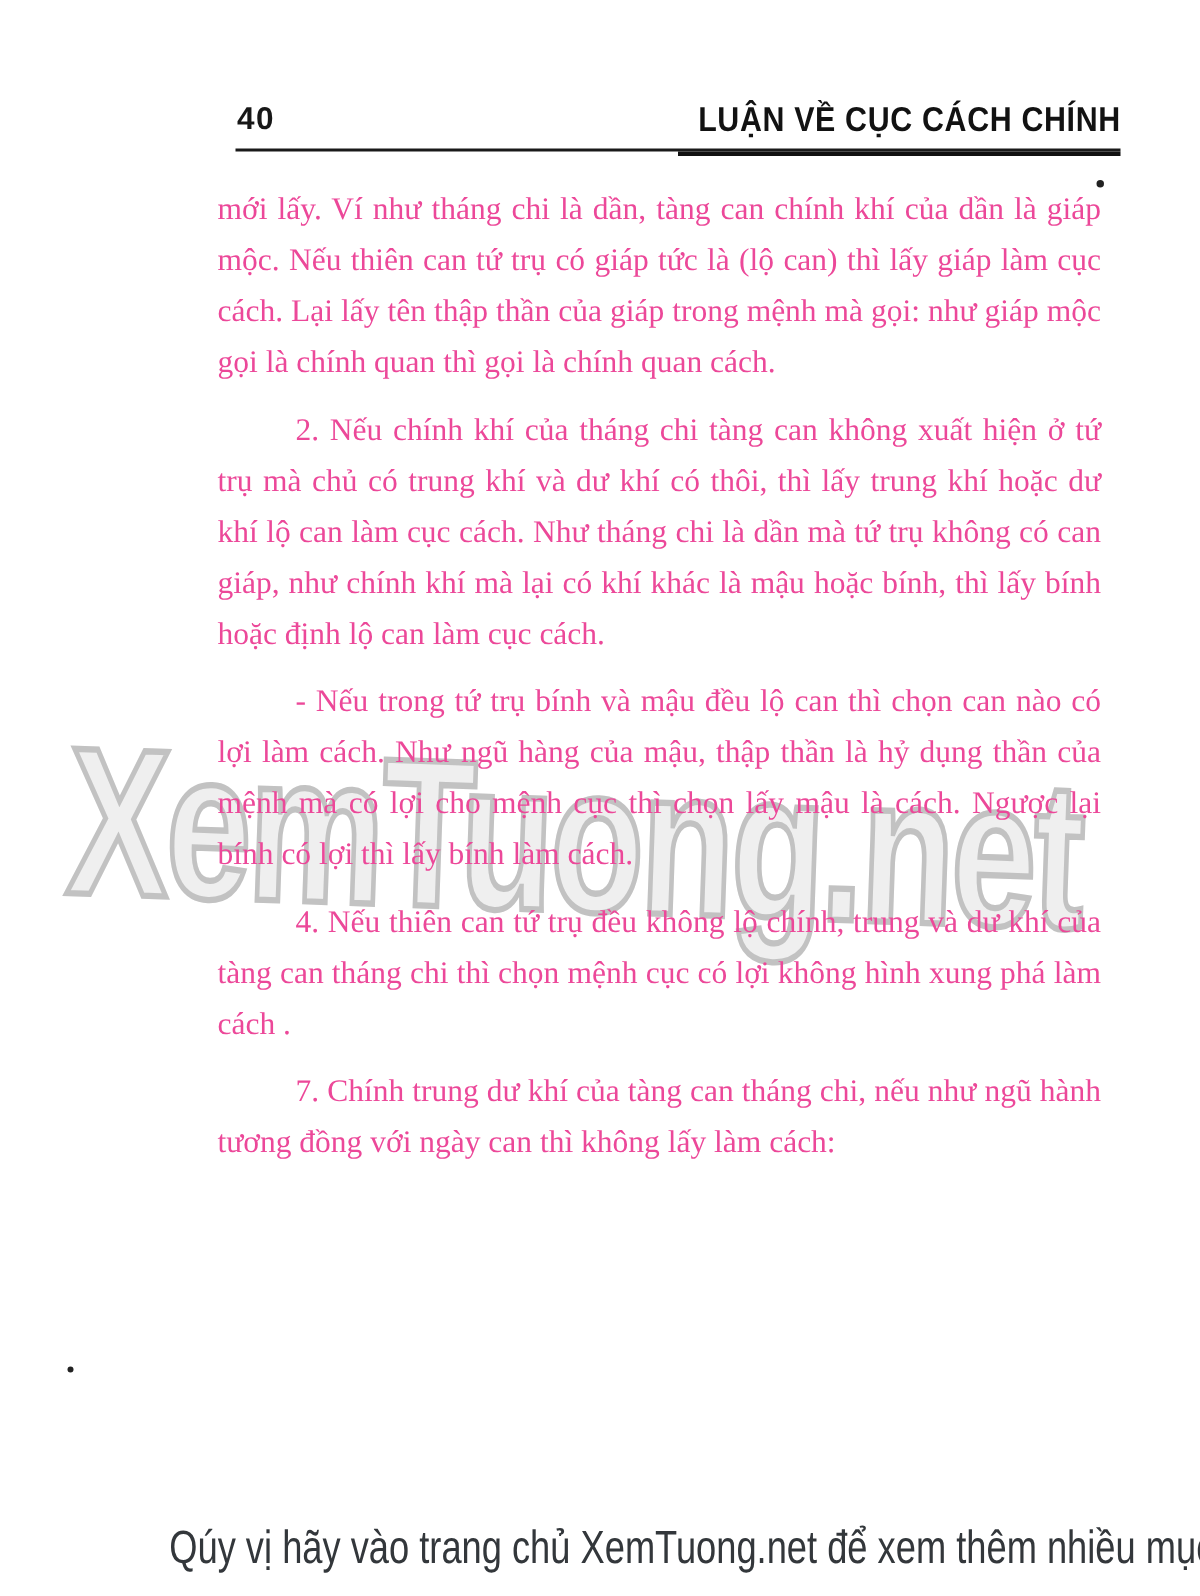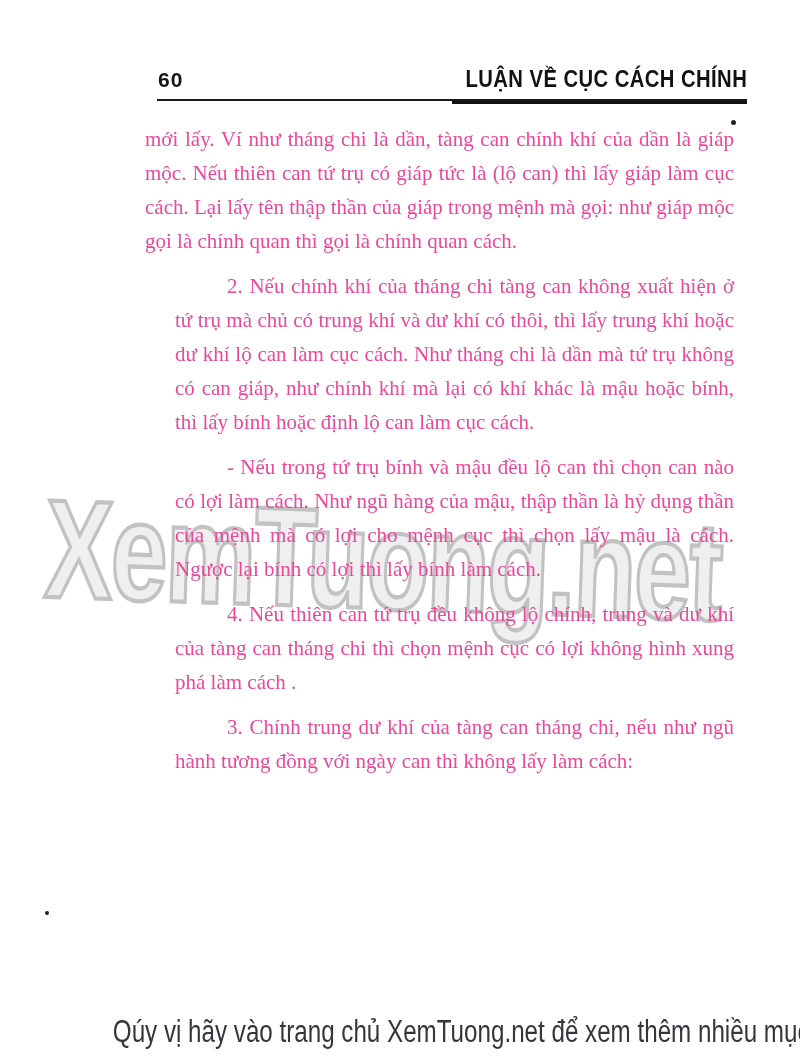--- a/index.html
+++ b/index.html
@@ -51,21 +51,21 @@
   }
 
   
   .content{
     position:absolute;left:145px;top:122px;width:589px;
     z-index:2;
     font-size:21px;line-height:34px;color:#ec4899;
     text-align:justify;
   }
   .content p{margin:0 0 11px 0;}
-  .content p.indent{text-indent:52px;margin-left:30px;}
+  .content p.indent{text-indent:52px;}
 
   
   .footer{
     position:absolute;left:0;right:0;top:1014px;
     text-align:center;z-index:2;
   }
   .footer-text{
     display:inline-block;
     font-family:"Liberation Sans",sans-serif;
     font-size:31px;
@@ -81,33 +81,33 @@
     background:#222;z-index:2;
   }
   .speck-top-right{left:731px;top:120px;}
   .speck-left-margin{left:45px;top:911px;width:4px;height:4px;}
 </style>
 </head>
 <body>
 
 <div class="page">
 
-  <div class="page-number">60</div>
+  <div class="page-number">40</div>
   <div class="header-title">LUẬN VỀ CỤC CÁCH CHÍNH</div>
   <div class="header-rule"></div>
   <div class="header-rule-thick"></div>
 
   <div class="watermark">XemTuong.net</div>
 
   <div class="content">
     <p>mới lấy. Ví như tháng chi là dần, tàng can chính khí của dần là giáp mộc. Nếu thiên can tứ trụ có giáp tức là (lộ can) thì lấy giáp làm cục cách. Lại lấy tên thập thần của giáp trong mệnh mà gọi: như giáp mộc gọi là chính quan thì gọi là chính quan cách.</p>
     <p class="indent">2. Nếu chính khí của tháng chi tàng can không xuất hiện ở tứ trụ mà chủ có trung khí và dư khí có thôi, thì lấy trung khí hoặc dư khí lộ can làm cục cách. Như tháng chi là dần mà tứ trụ không có can giáp, như chính khí mà lại có khí khác là mậu hoặc bính, thì lấy bính hoặc định lộ can làm cục cách.</p>
     <p class="indent">- Nếu trong tứ trụ bính và mậu đều lộ can thì chọn can nào có lợi làm cách. Như ngũ hàng của mậu, thập thần là hỷ dụng thần của mệnh mà có lợi cho mệnh cục thì chọn lấy mậu là cách. Ngược lại bính có lợi thì lấy bính làm cách.</p>
     <p class="indent">4. Nếu thiên can tứ trụ đều không lộ chính, trung và dư khí của tàng can tháng chi thì chọn mệnh cục có lợi không hình xung phá làm cách .</p>
-    <p class="indent">3. Chính trung dư khí của tàng can tháng chi, nếu như ngũ hành tương đồng với ngày can thì không lấy làm cách:</p>
+    <p class="indent">7. Chính trung dư khí của tàng can tháng chi, nếu như ngũ hành tương đồng với ngày can thì không lấy làm cách:</p>
   </div>
 
   <div class="speck speck-top-right"></div>
   <div class="speck speck-left-margin"></div>
 
   <div class="footer">
     <span class="footer-text">Qúy vị hãy vào trang chủ XemTuong.net để xem thêm nhiều mục hay khác</span>
   </div>
 
 </div>

